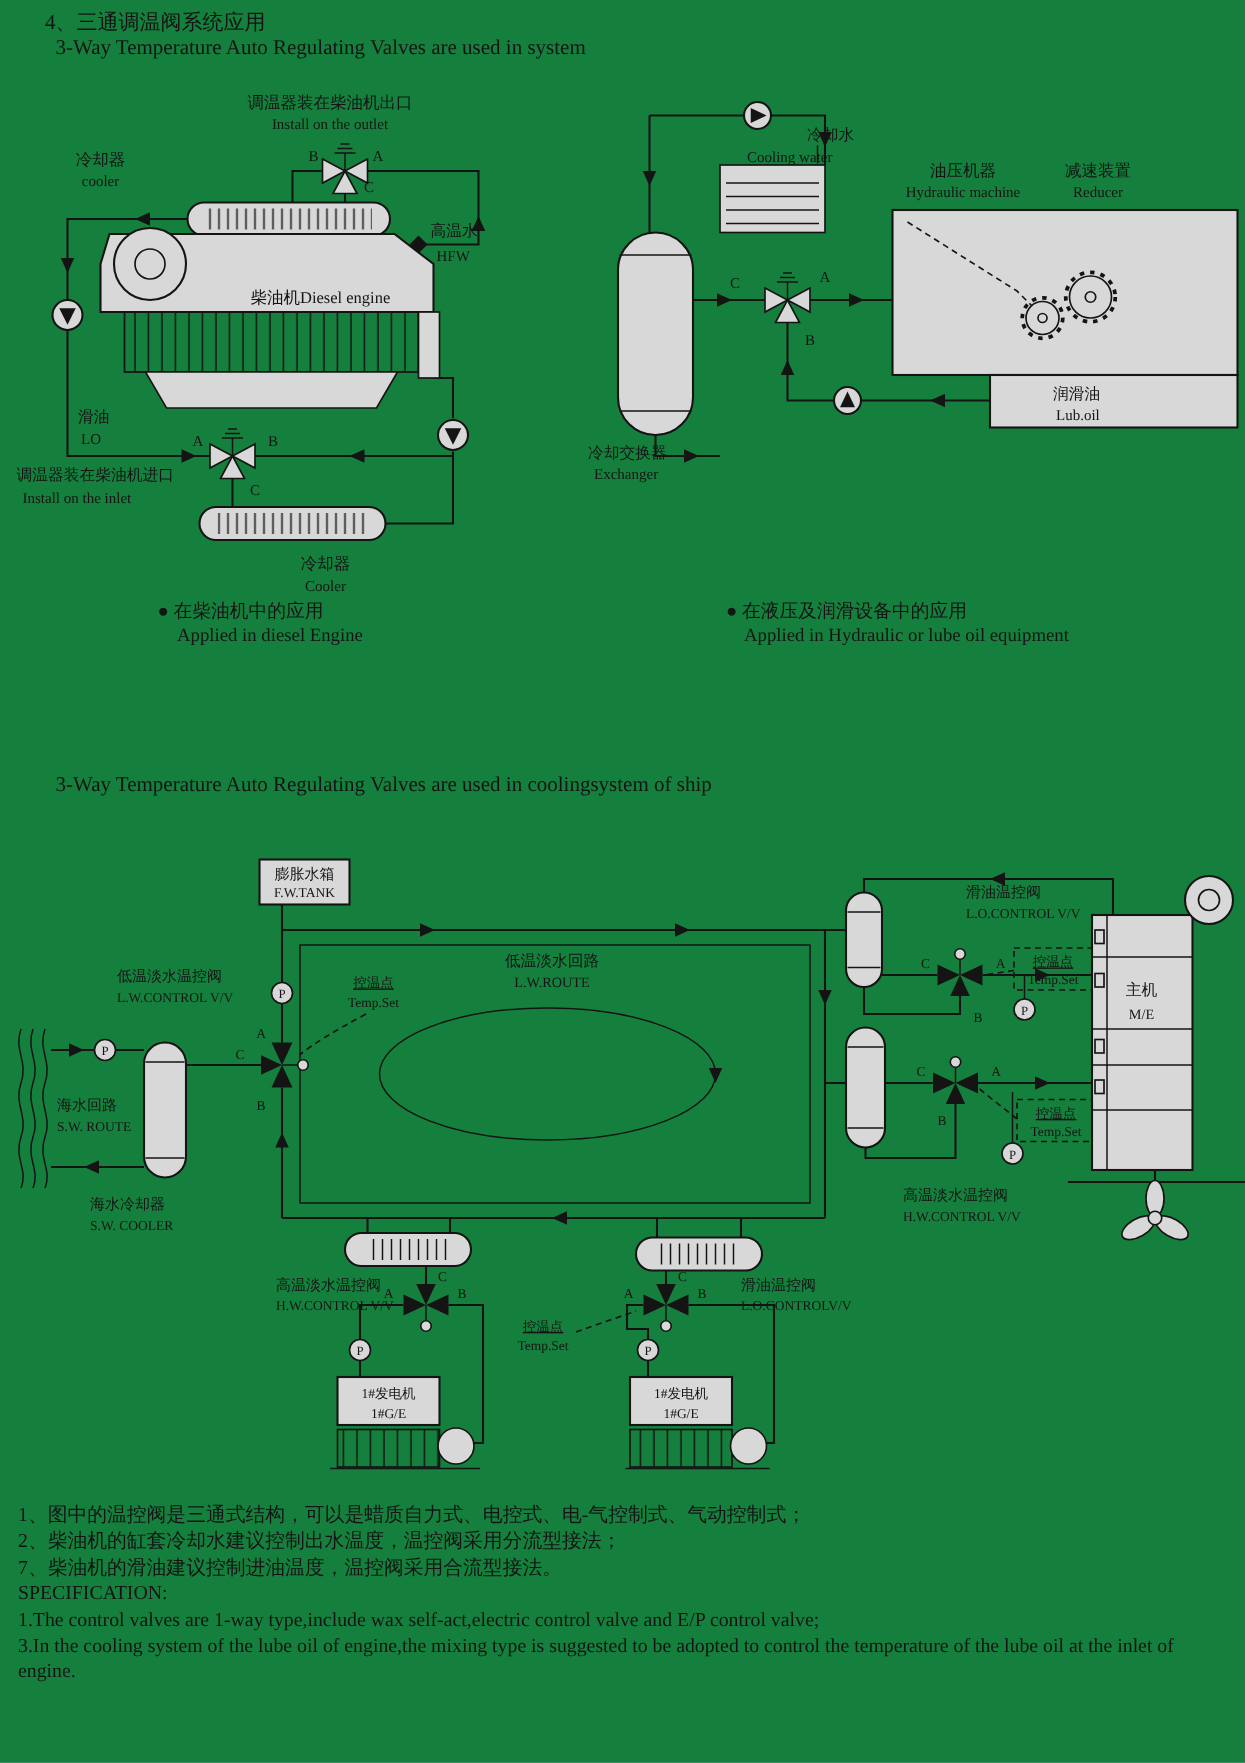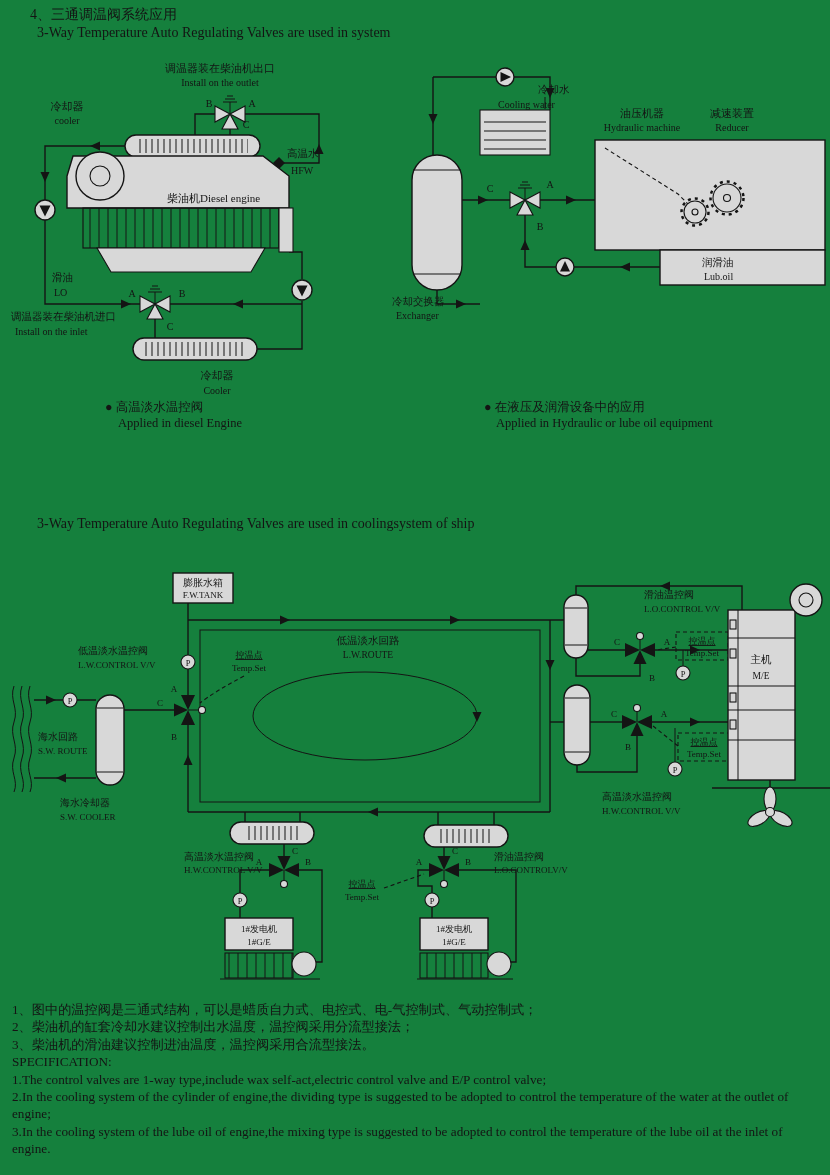--- a/index.html
+++ b/index.html
@@ -201,21 +201,21 @@
     </g>
     <use href="#pumpU" transform="translate(185,215)"></use>
     <g>
       <use href="#valveH" transform="translate(145,148)"></use>
       <text x="110" y="140" text-anchor="middle" class="f10s">C</text>
       <text x="170" y="136" text-anchor="middle" class="f10s">A</text>
       <text x="160" y="178" text-anchor="middle" class="f10s">B</text>
     </g>
   </svg>
 
-  <div class="abs cap" style="left:105px;top:399px">● 高温淡水温控阀</div>
+  <div class="abs cap" style="left:105px;top:399px">● 在柴油机中的应用</div>
   <div class="abs cap" style="left:118px;top:416px">Applied in diesel Engine</div>
   <div class="abs cap" style="left:484px;top:399px">● 在液压及润滑设备中的应用</div>
   <div class="abs cap" style="left:496px;top:416px">Applied in Hydraulic or lube oil equipment</div>
 
   <div class="abs t13" style="left:37px;top:516px">3-Way Temperature Auto Regulating Valves are used in coolingsystem of ship</div>
 
   <svg style="left:0;top:550px" width="830" height="450" viewBox="0 0 830 450">
 
     <g>
       <rect x="173" y="23" width="60" height="30" class="sh"></rect>
@@ -400,20 +400,19 @@
       <text x="454" y="395" text-anchor="middle" class="f9s">1#G/E</text>
       <rect x="420" y="403" width="68" height="25" fill="url(#hv9)" stroke="#141414" stroke-width="1.1"></rect>
       <circle cx="499" cy="414" r="12" class="sh1"></circle>
       <line class="p1" x1="417" y1="429" x2="513" y2="429"></line>
     </g>
   </svg>
 
   <div class="notes">
     <div>1、图中的温控阀是三通式结构，可以是蜡质自力式、电控式、电-气控制式、气动控制式；</div>
     <div>2、柴油机的缸套冷却水建议控制出水温度，温控阀采用分流型接法；</div>
-    <div>3、柴油机的滑油建议控制进油温度，温控阀采用合流型接法。</div>
+    <div>7、柴油机的滑油建议控制进油温度，温控阀采用合流型接法。</div>
     <div>SPECIFICATION:</div>
     <div>1.The control valves are 1-way type,include wax self-act,electric control valve and E/P control valve;</div>
-    <div>2.In the cooling system of the cylinder of engine,the dividing type is suggested to be adopted to control the temperature of the water at the outlet of engine;</div>
     <div>3.In the cooling system of the lube oil of engine,the mixing type is suggested to be adopted to control the temperature of the lube oil at the inlet of engine.</div>
   </div>
 
 </div>
 
 </body></html>

